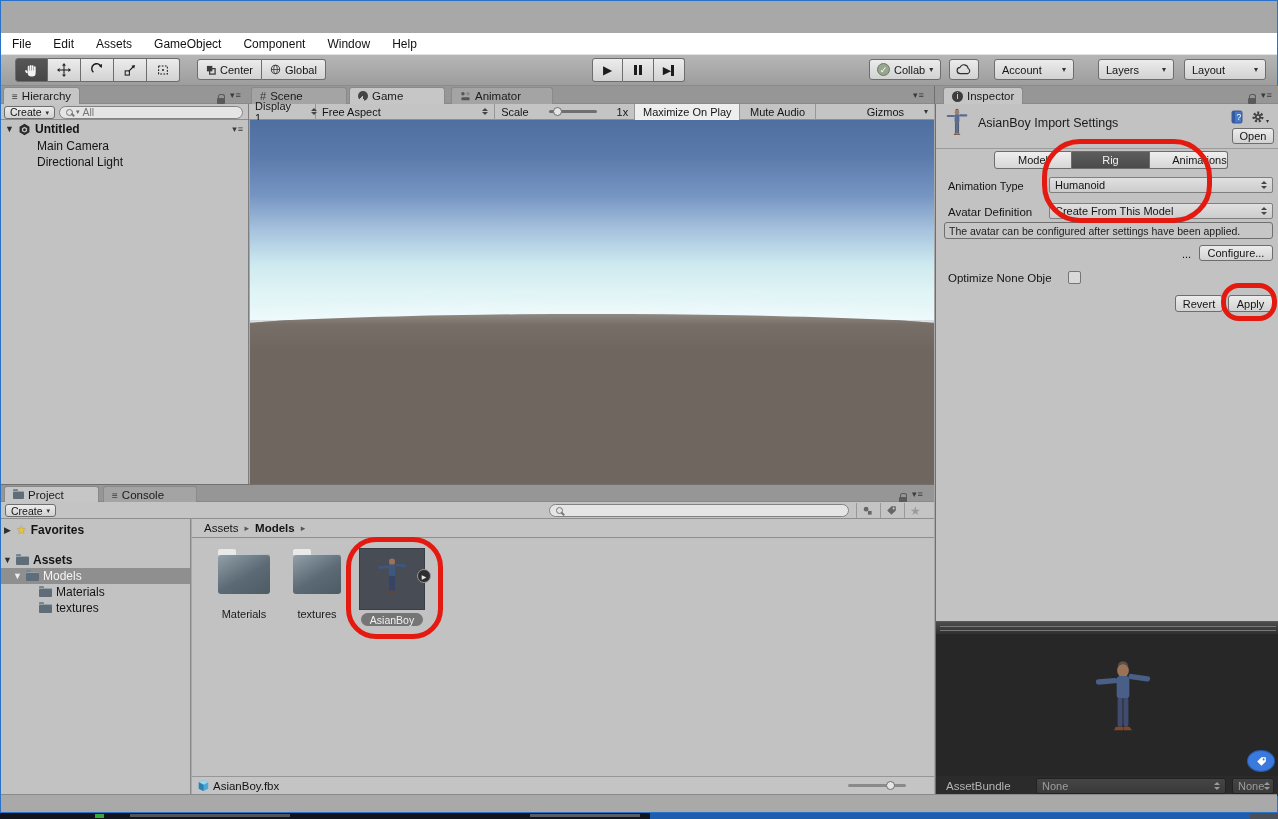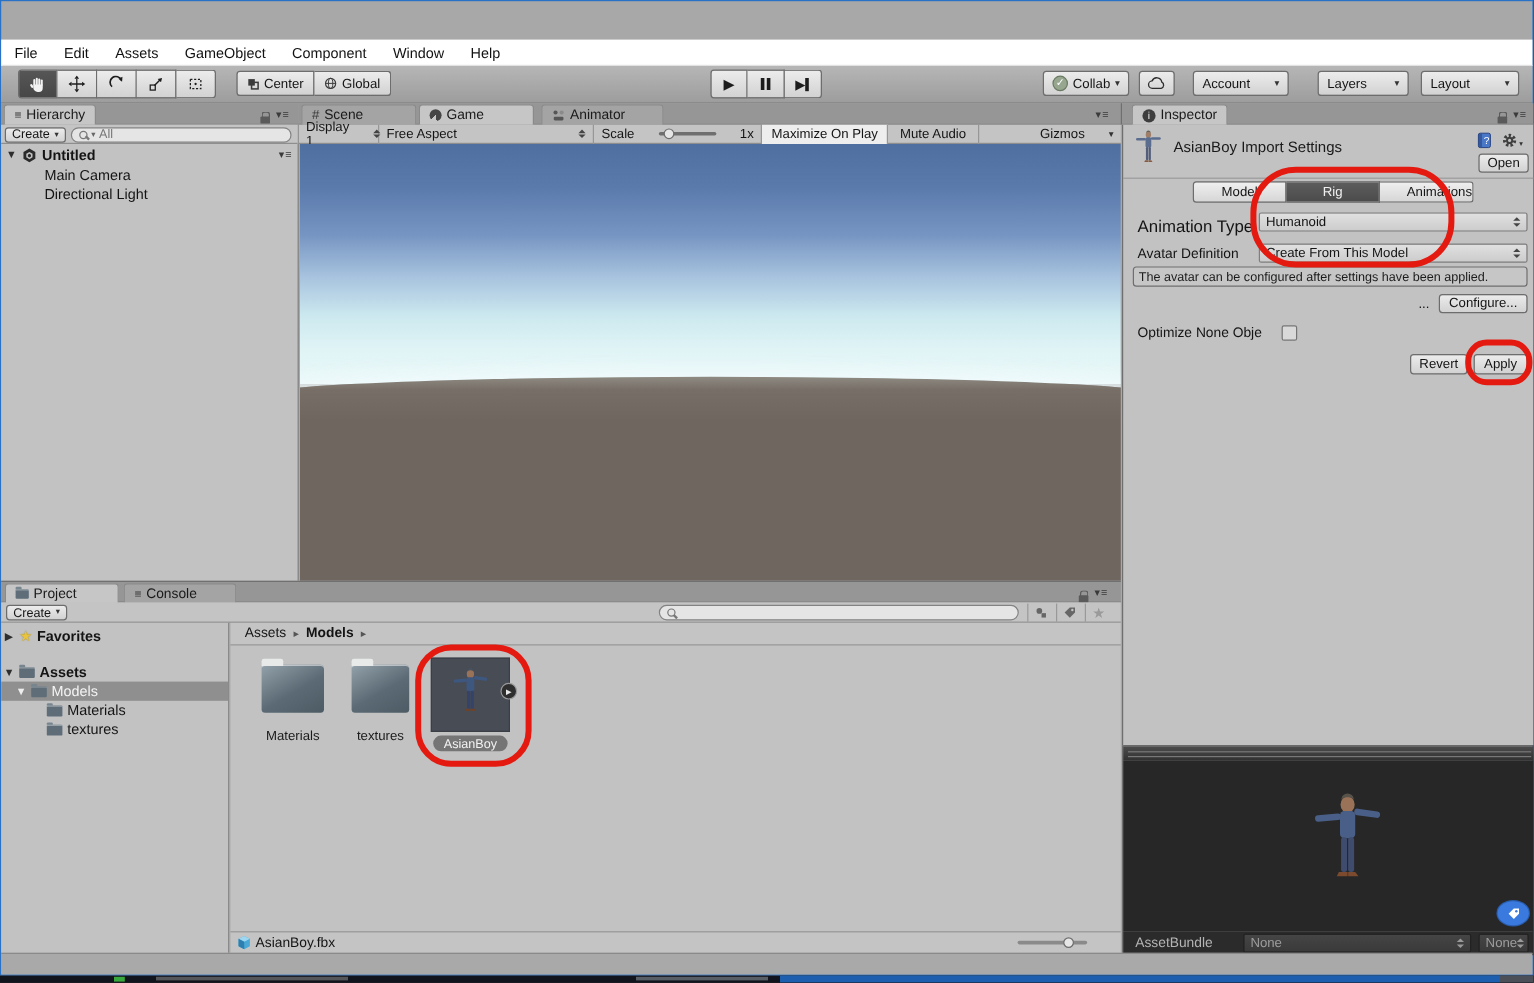--- a/index.html
+++ b/index.html
@@ -366,21 +366,21 @@
             <span>Model</span>
           </span>
       <span class="ibtn dark" style="width:78px;height:18px;">
             <span>Rig</span>
           </span>
       <span class="ibtn" style="width:78px;height:18px;padding-left:22px;">
             <span>Animations</span>
           </span>
     </div>
 
-    <span class="abs" style="left:12px;top:76px;font-size:14px;">Animation Type</span>
+    <span class="abs" style="left:12px;top:76px;font-size:11px;">Animation Type</span>
     <span class="abs drop" style="left:113px;top:73px;width:224px;height:16px;">
       <span>Humanoid</span>
           <span class="ud">
             <i class="up"></i>
             <i class="dn"></i>
           </span>
     </span>
 
     <span class="abs" style="left:12px;top:102px;font-size:11.5px;">Avatar Definition</span>
     <span class="abs drop" style="left:113px;top:99px;width:224px;height:16px;">

